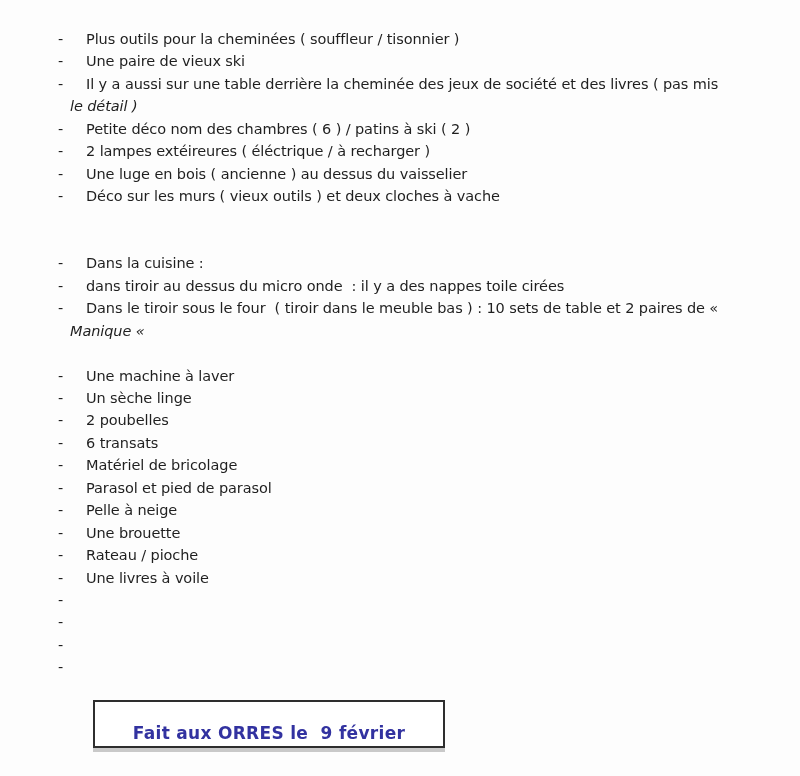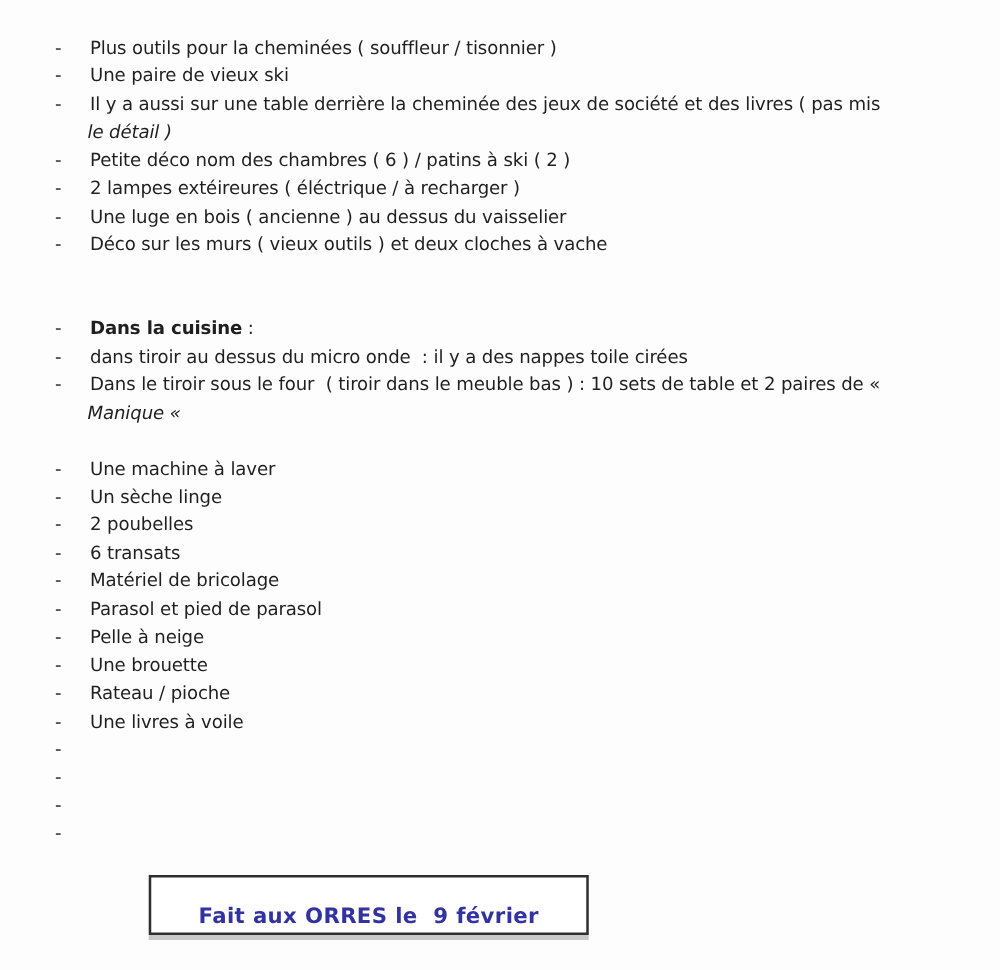--- a/index.html
+++ b/index.html
@@ -22,34 +22,34 @@
     box-sizing: border-box;
   }
   .line {
     height: 22.45px;
     line-height: 22.45px;
     font-size: 14.5px;
     letter-spacing: -0.1px;
     white-space: pre;
   }
   .line .txt { white-space: pre; }
-  .bullet { padding-left: 44px; }
+  .bullet { padding-left: 58px; }
   .bullet .dash {
     display: inline-block;
     width: 28px;
   }
   .cont { padding-left: 70px; font-style: italic; }
   .heading {
     padding-left: 19px;
     font-weight: bold;
   }
-  .bold { font-weight: bold; }
+  .bold { font-weight: normal; }
   .spacer { }
   .stamp-box {
-    margin-left: 119px;
+    margin-left: 93px;
     margin-top: 21px;
     width: 352px;
     height: 48px;
     box-sizing: border-box;
     border: 2px solid #2e2e2e;
     background: #ffffff;
     display: flex;
     align-items: flex-end;
     justify-content: center;
     padding-bottom: 3px;

